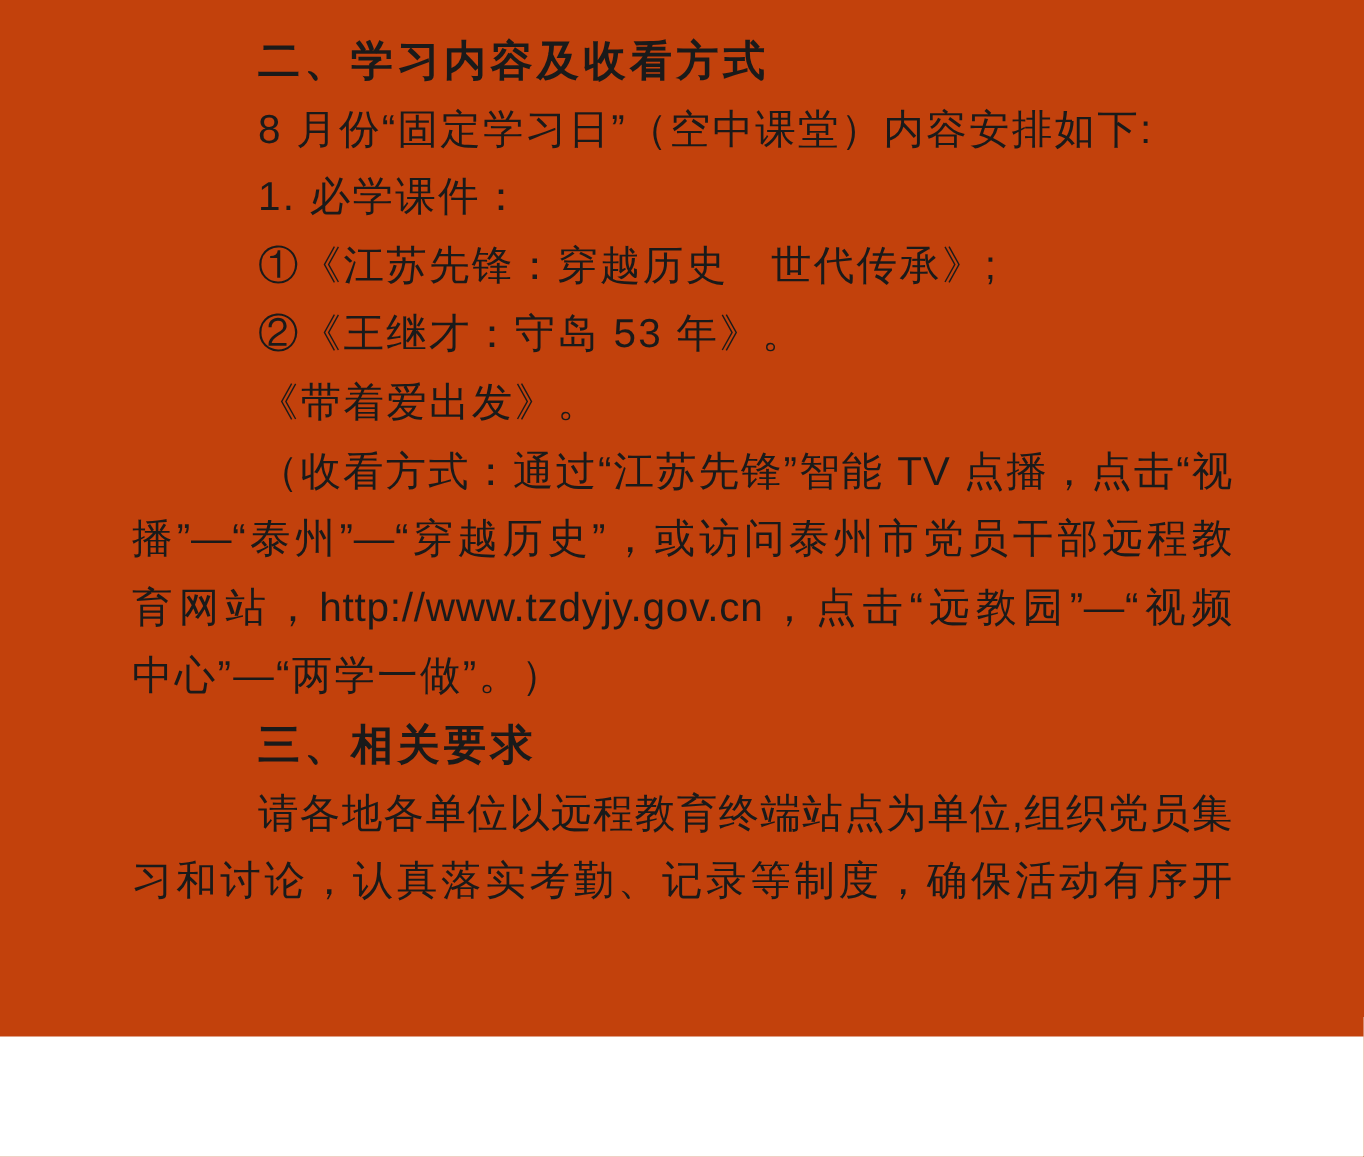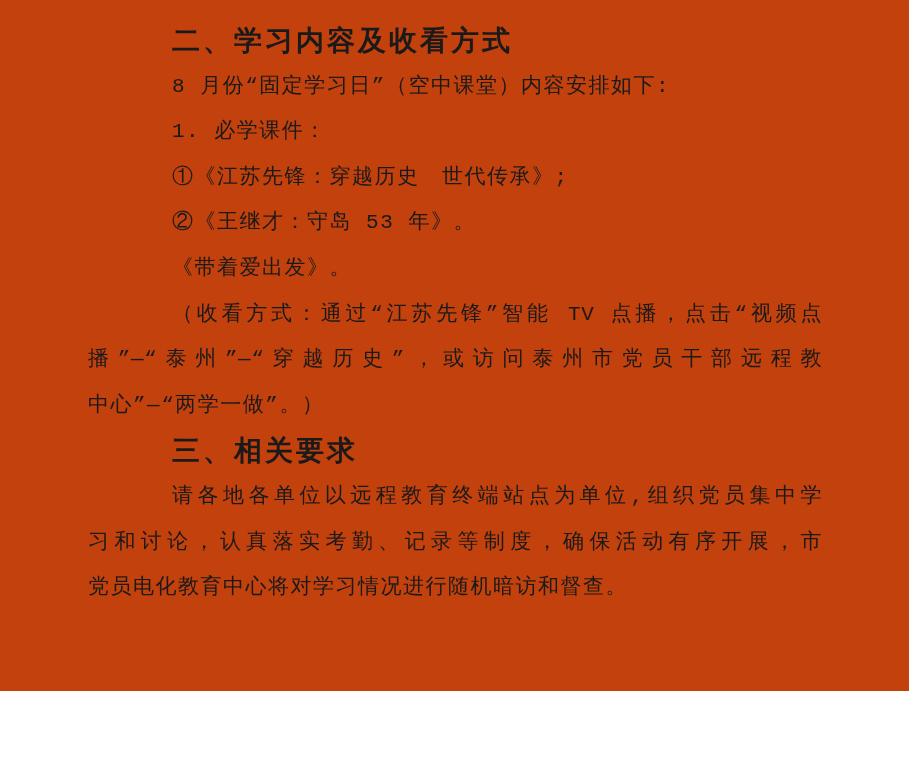--- a/index.html
+++ b/index.html
@@ -18,22 +18,22 @@
     width: 909px;
     height: 691px;
     background: #c2410c;
   }
   .content {
     box-sizing: border-box;
     width: 909px;
     padding: 18px 87px 0 88px; 
   }
   .line {
-    font-family: Liberation Mono, monospace;
-    font-size: 21px;
+    font-family: Liberation Sans, sans-serif;
+    font-size: 27px;
     line-height: 45.6px;
     height: 45.6px;
     letter-spacing: 1.5px;
     white-space: nowrap;
     overflow: visible;
   }
   
   .indent { text-indent: 84px; }
   
   .heading {
@@ -57,19 +57,19 @@
 <div class="page">
   <div class="content">
     <div class="line heading indent">二、学习内容及收看方式</div>
     <div class="line indent">8 月份“固定学习日”（空中课堂）内容安排如下:</div>
     <div class="line indent">1. 必学课件：</div>
     <div class="line indent">①《江苏先锋：穿越历史　世代传承》;</div>
     <div class="line indent">②《王继才：守岛 53 年》。</div>
     <div class="line indent">《带着爱出发》。</div>
     <div class="line indent full">（收看方式：通过“江苏先锋”智能 TV 点播，点击“视频点</div>
     <div class="line full">播”—“泰州”—“穿越历史”，或访问泰州市党员干部远程教</div>
+    <div class="line full">育网站，http://www.tzdyjy.gov.cn，点击“远教园”—“视频</div>
     <div class="line">中心”—“两学一做”。）</div>
     <div class="line heading indent">三、相关要求</div>
     <div class="line indent full">请各地各单位以远程教育终端站点为单位,组织党员集中学</div>
     <div class="line full">习和讨论，认真落实考勤、记录等制度，确保活动有序开展，市</div>
-    <div class="line">党员电化教育中心将对学习情况进行随机暗访和督查。</div>
   </div>
 </div>
 
 </body></html>

